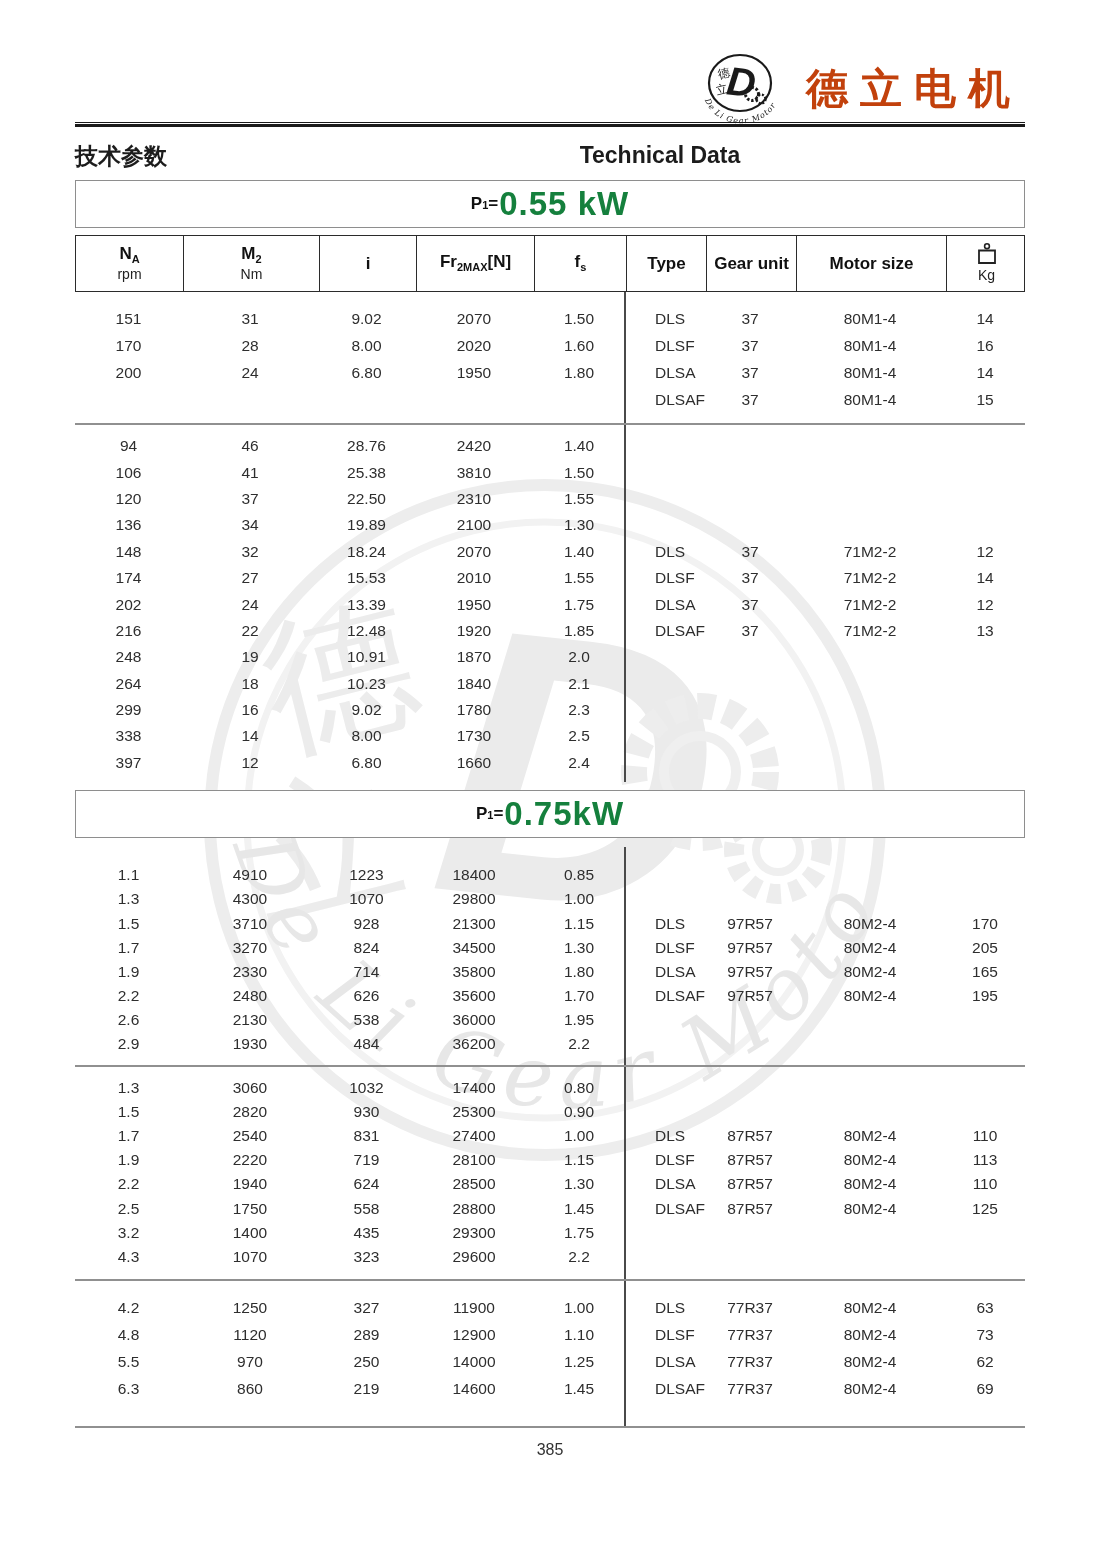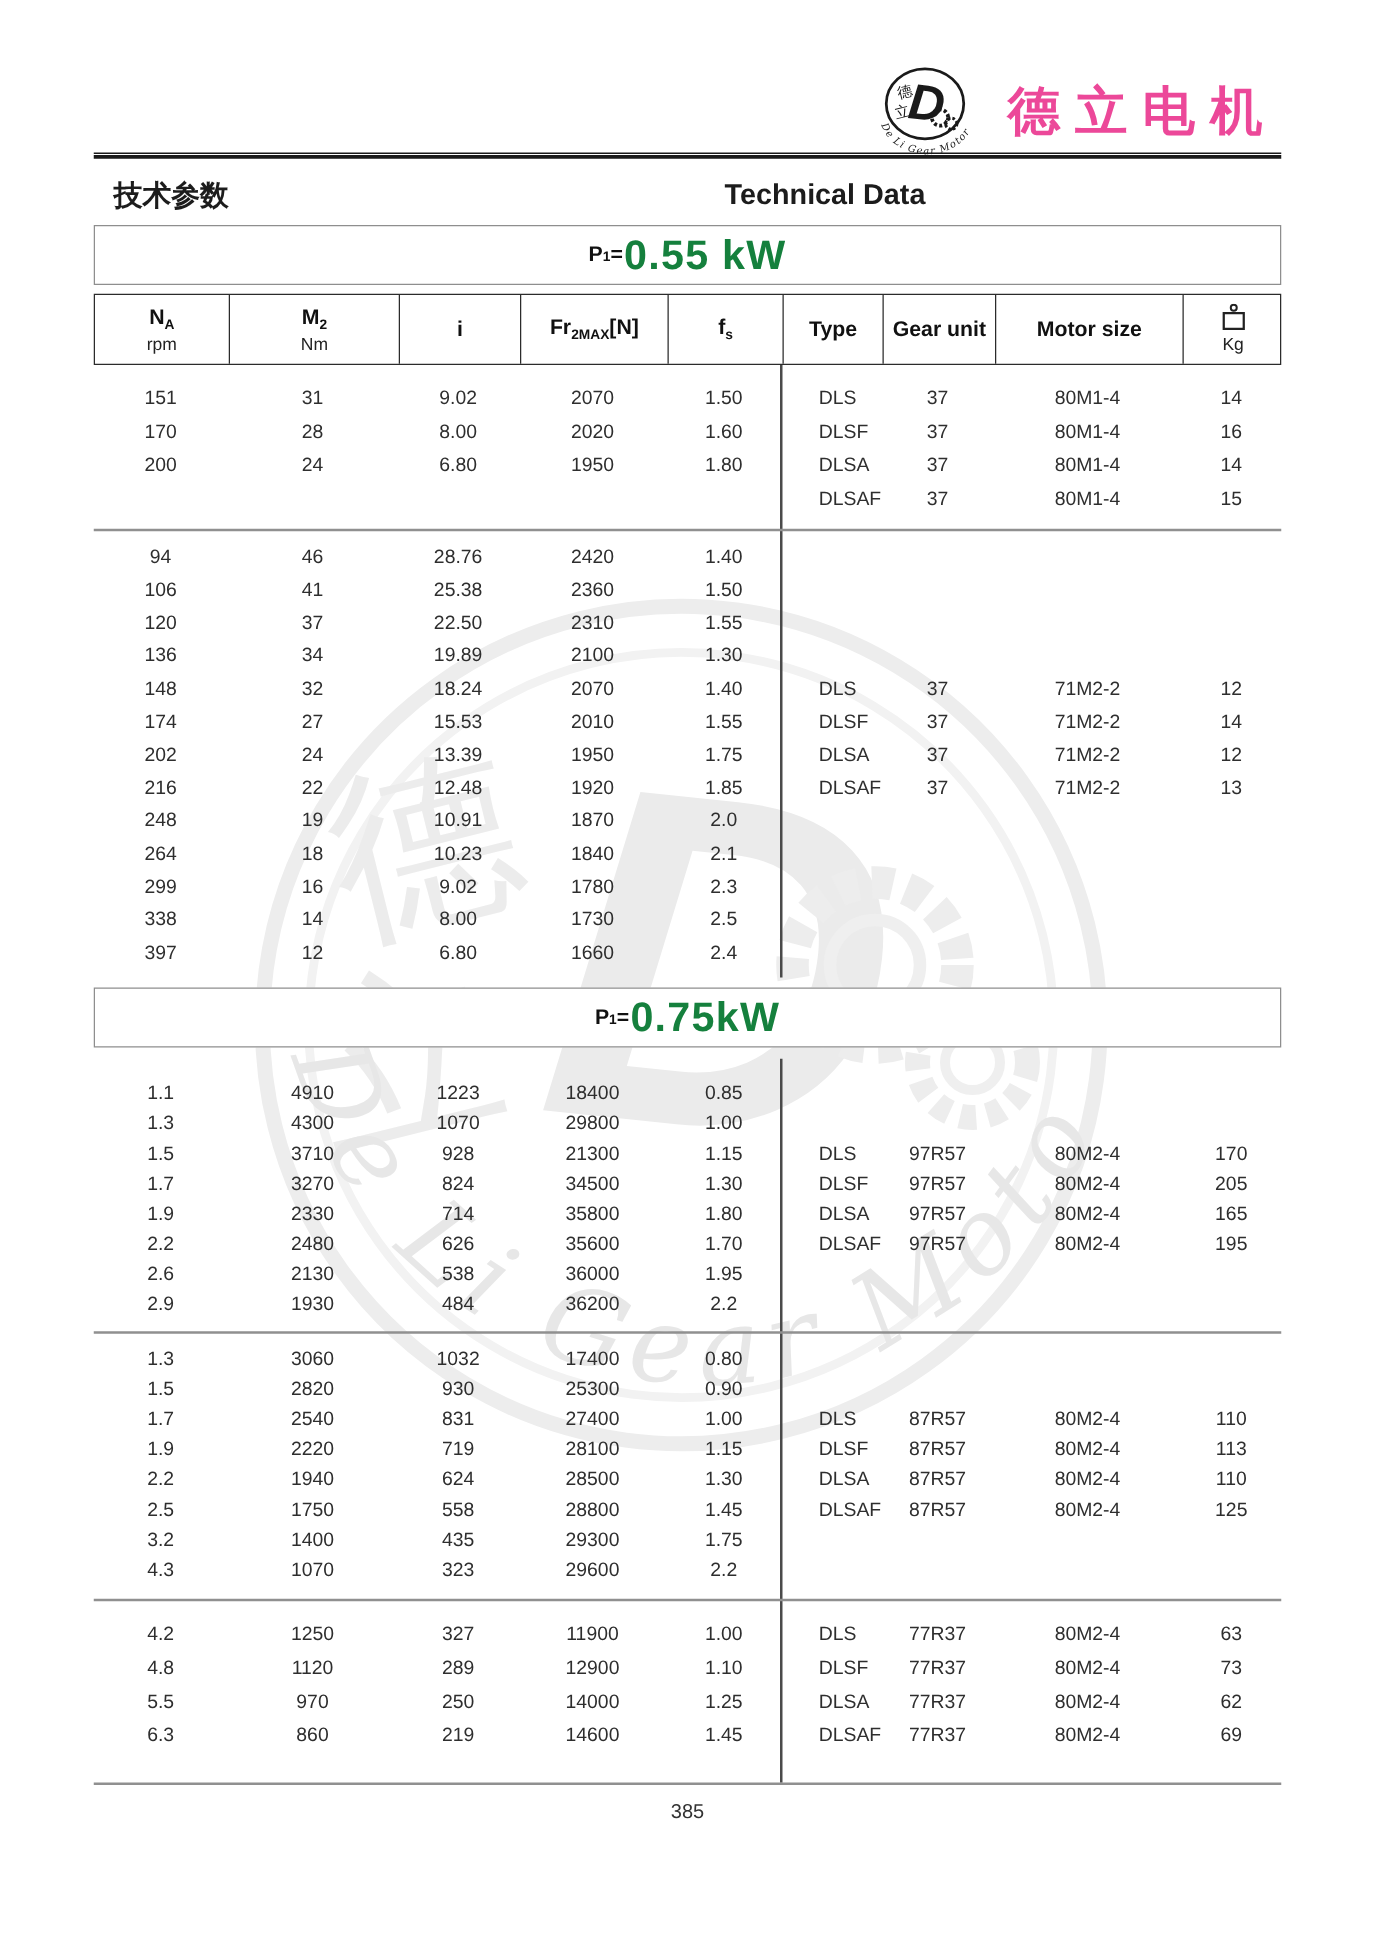--- a/index.html
+++ b/index.html
@@ -5,27 +5,27 @@
   html,body{margin:0;padding:0;background:#fff;}
   .page{position:relative;width:1100px;height:1555px;background:#fff;overflow:hidden;
         font-family:"Liberation Sans",sans-serif;color:#222;}
   .wm{position:absolute;left:0;top:0;z-index:0;pointer-events:none;}
   .content{position:relative;z-index:1;}
 
   
   .brandbar{height:122px;position:relative;}
   .logo{position:absolute;top:50px;right:78px;display:flex;align-items:center;gap:22px;}
   .brand-cn{font-family:"DejaVu Serif",serif;font-weight:bold;font-size:42px;
-            letter-spacing:12px;color:#ec4899;white-space:nowrap;}
+            letter-spacing:12px;color:#c2410c;white-space:nowrap;}
 
   .rule{margin:0 75px;height:5px;
         background:linear-gradient(to bottom,#1a1a1a 0 1px,#fff 1px 2px,#1a1a1a 2px 5px);}
 
   .titlebar{margin:0 75px;height:50px;position:relative;}
-  .title-cn{position:absolute;left:16px;top:14px;font-size:23px;font-weight:bold;color:#1c1c1c;}
+  .title-cn{position:absolute;left:0;top:14px;font-size:23px;font-weight:bold;color:#1c1c1c;}
   .title-en{position:absolute;left:585px;top:15px;transform:translateX(-50%);
             font-size:23px;font-weight:bold;color:#1c1c1c;white-space:nowrap;}
 
   .power-box{margin:3px 75px 0;height:46px;border:1.5px solid #8e8e8e;background:#fff;
              display:flex;align-items:center;justify-content:center;}
   .power-box.second{margin-top:8px;}
   .pp{font-size:17px;font-weight:bold;color:#111;display:inline-flex;align-items:baseline;}
   .pp sub{font-size:11px;font-weight:bold;}
   .p-value{font-size:33px;font-weight:900;letter-spacing:1px;color:#15803d;margin-left:1px;}
 
@@ -217,21 +217,21 @@
               <div class="cell">94</div>
               <div class="cell">46</div>
               <div class="cell">28.76</div>
               <div class="cell">2420</div>
               <div class="cell">1.40</div>
             </div>
             <div class="lrow">
               <div class="cell">106</div>
               <div class="cell">41</div>
               <div class="cell">25.38</div>
-              <div class="cell">2360</div>
+              <div class="cell">3810</div>
               <div class="cell">1.50</div>
             </div>
             <div class="lrow">
               <div class="cell">120</div>
               <div class="cell">37</div>
               <div class="cell">22.50</div>
               <div class="cell">2310</div>
               <div class="cell">1.55</div>
             </div>
             <div class="lrow">

